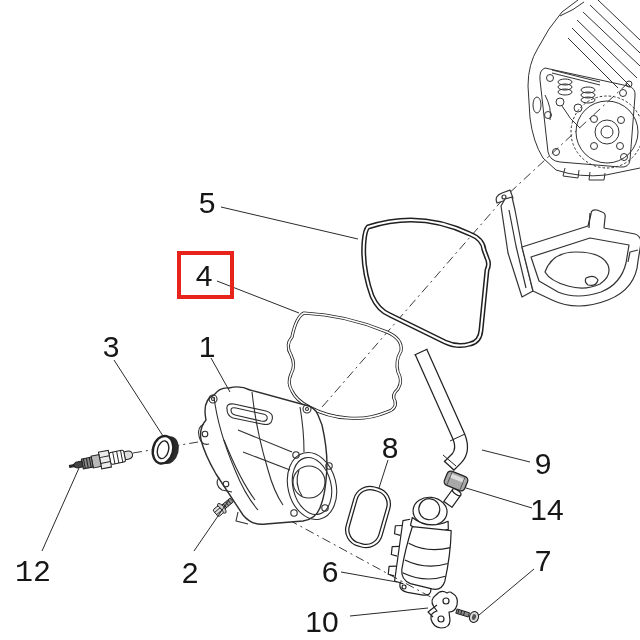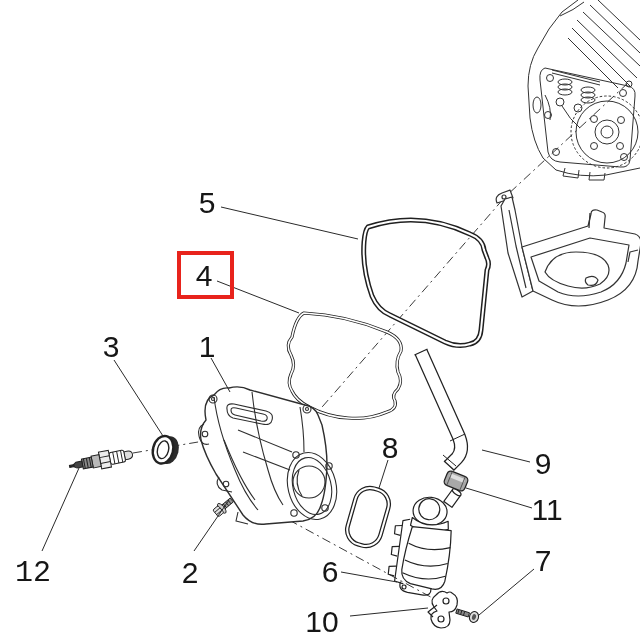--- a/index.html
+++ b/index.html
@@ -248,16 +248,16 @@
 <div class="callout" style="left:207px; top:347px;">1</div>
 <div class="callout" style="left:190px; top:573px;">2</div>
 <div class="callout" style="left:111px; top:347px;">3</div>
 <div class="callout" style="left:204px; top:276px;">4</div>
 <div class="callout" style="left:207px; top:203px;">5</div>
 <div class="callout" style="left:330px; top:572px;">6</div>
 <div class="callout" style="left:543px; top:561px;">7</div>
 <div class="callout" style="left:390px; top:448px;">8</div>
 <div class="callout" style="left:543px; top:464px;">9</div>
 <div class="callout" style="left:322px; top:622px;">10</div>
-<div class="callout" style="left:547px; top:510px;">11</div>
+<div class="callout" style="left:547px; top:510px;">14</div>
 <div class="callout" style="left:33px; top:573px;font-family:Liberation Mono, monospace;">12</div>
 
 </div>
 
 </body></html>

